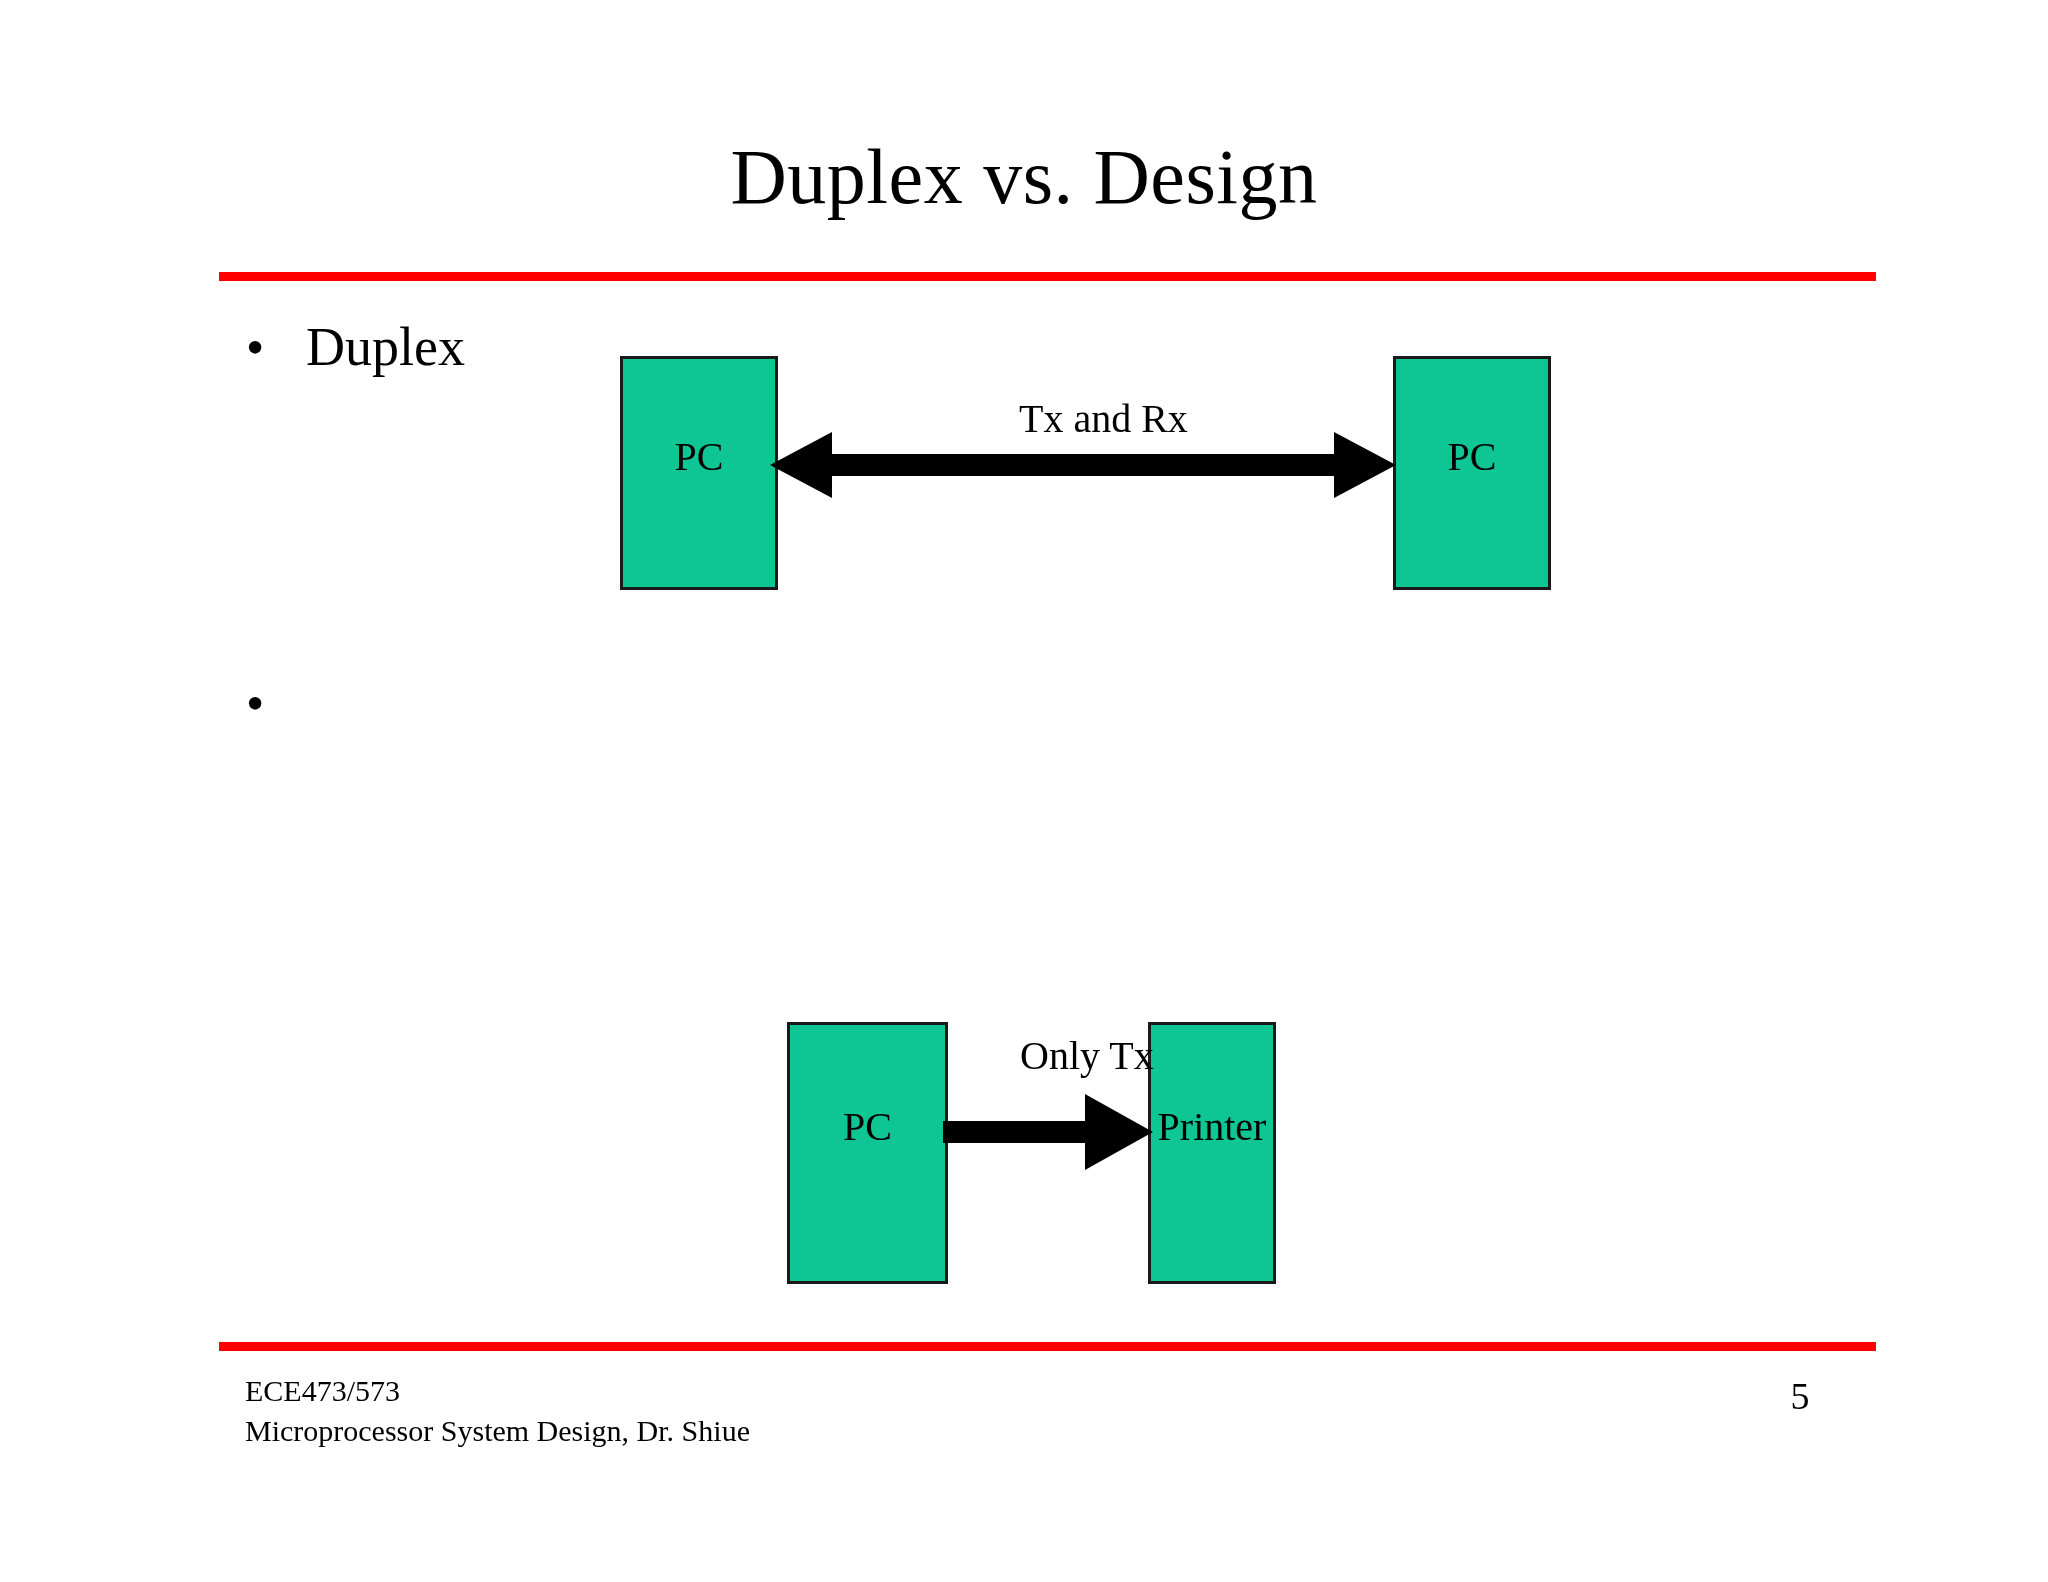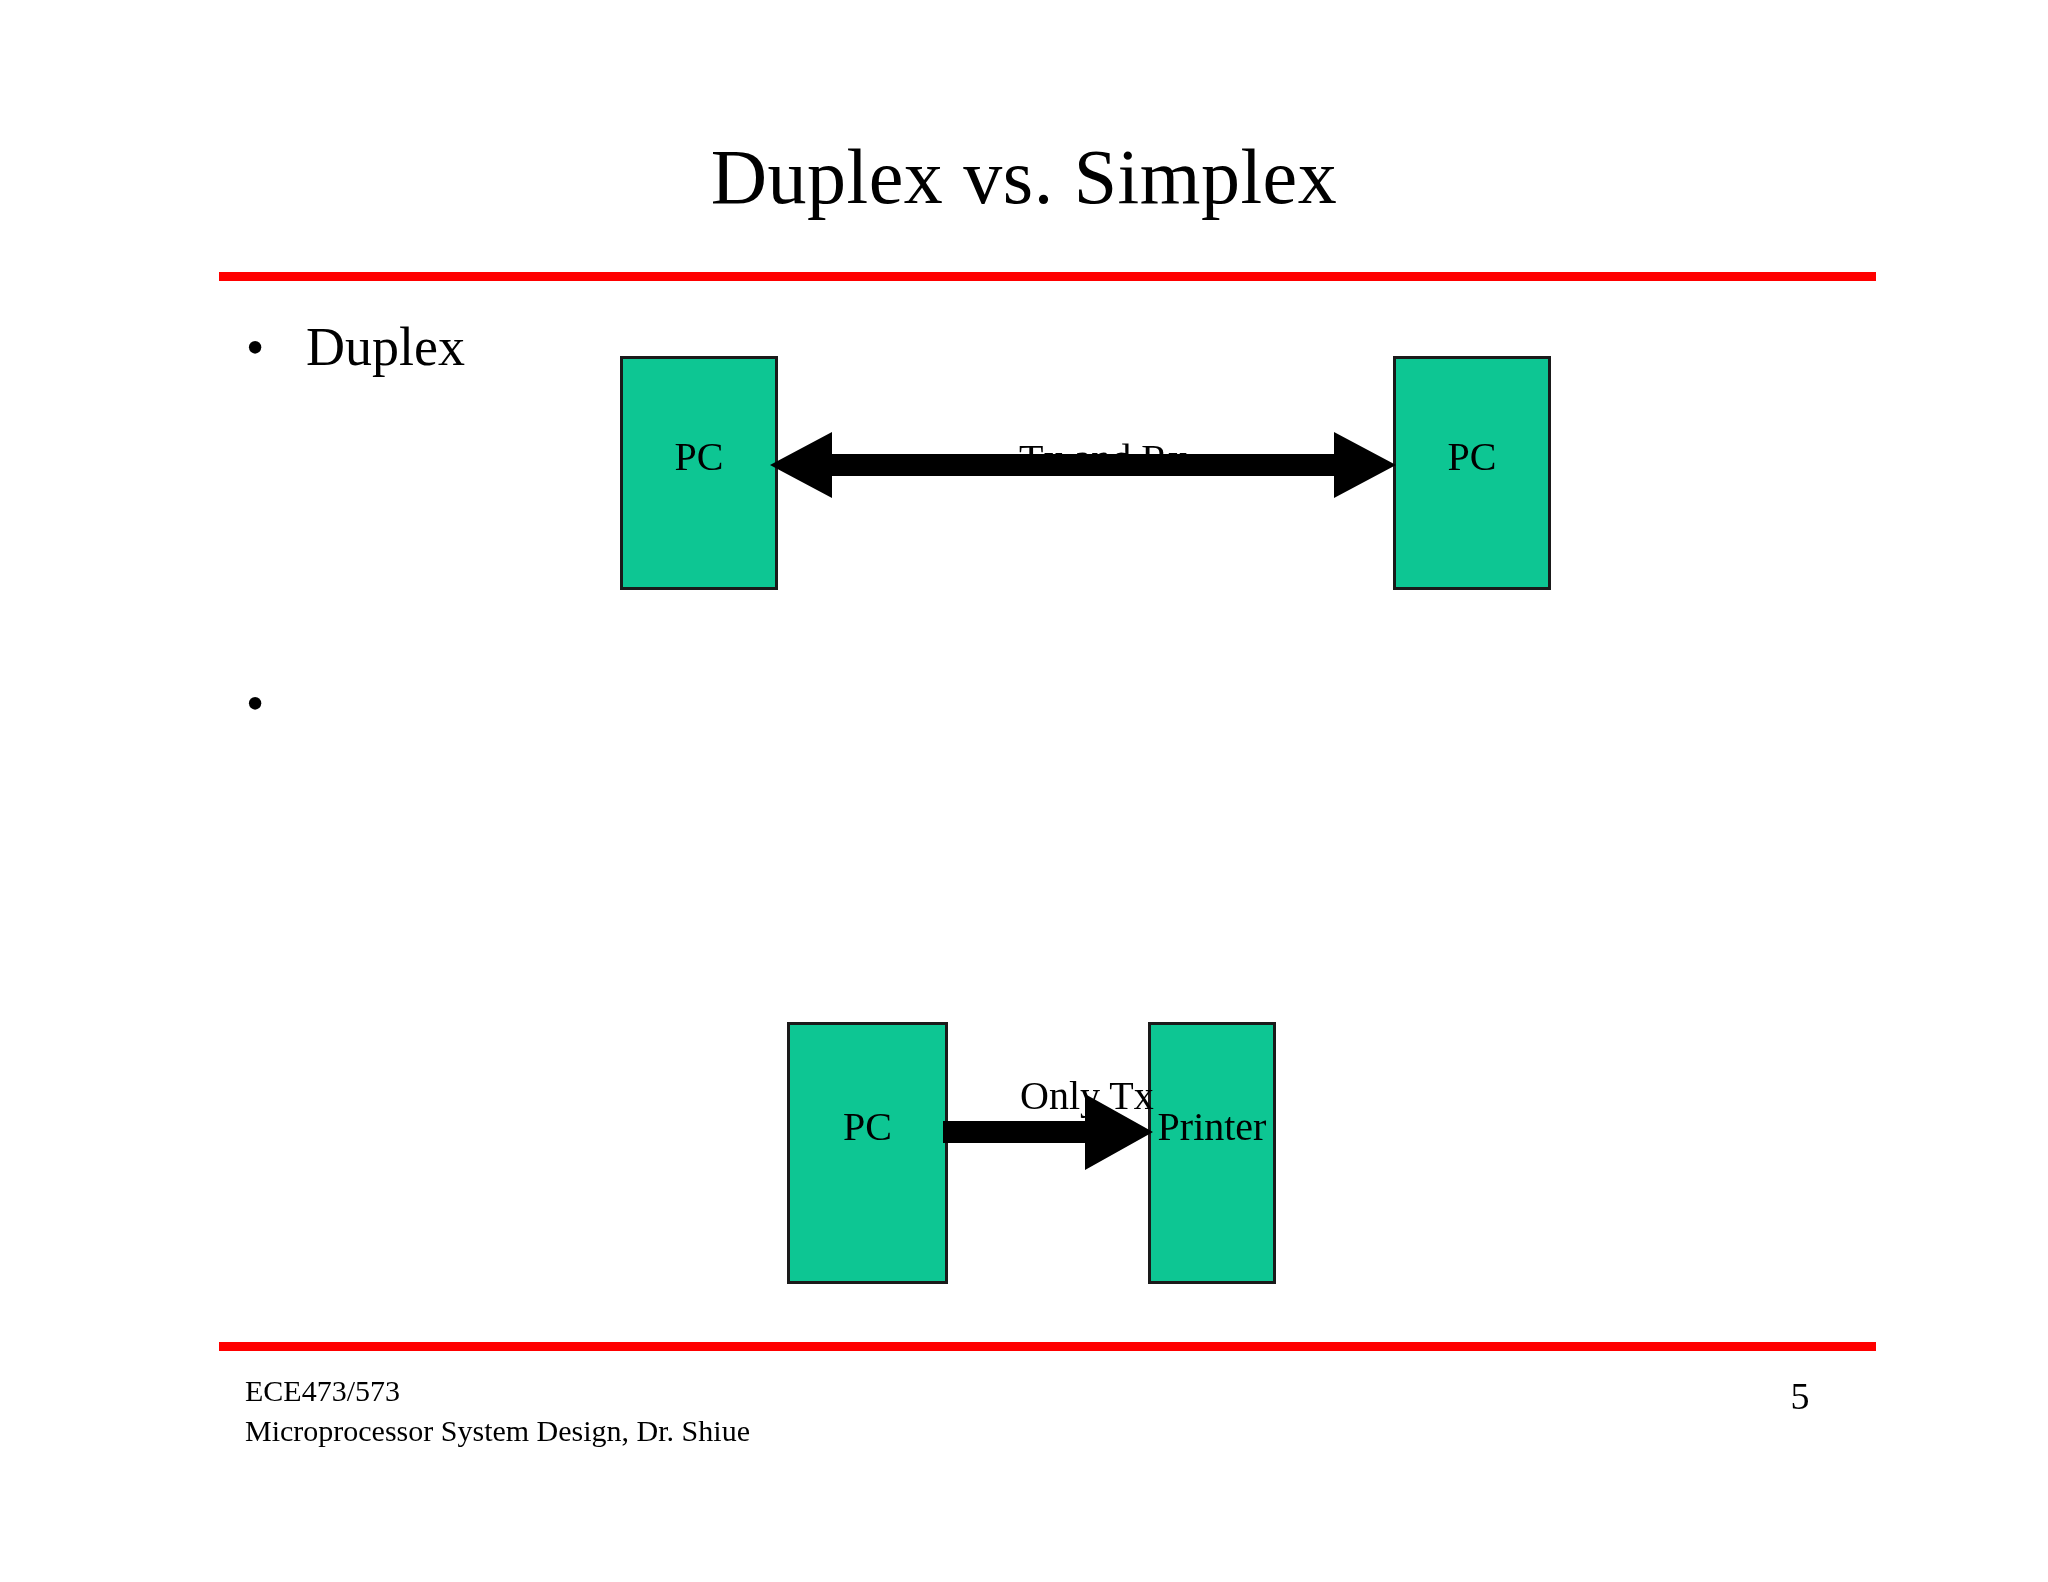--- a/index.html
+++ b/index.html
@@ -107,21 +107,20 @@
   #arrow-duplex { left: 770px; top: 424px; width: 626px; height: 82px; }
   #arrow-simplex { left: 943px; top: 1092px; width: 210px; height: 80px; }
 
   
   .arrow-label {
     position: absolute;
     font-size: 40px;
     line-height: 1;
     white-space: nowrap;
     color: #000000;
-    margin-top: 40px;
   }
   #label-tx-rx { left: 1019px; top: 399px; }
   #label-only-tx { left: 1020px; top: 1036px; }
 
   
   .footer-block {
     position: absolute;
     left: 245px;
     top: 1371px;
     font-size: 30px;
@@ -137,21 +136,21 @@
     text-align: center;
     font-size: 38px;
     line-height: 1.34;
   }
 </style>
 </head>
 <body>
 
 <div id="slide">
 
-  <div class="slide-title">Duplex vs. Simplex</div>
+  <div class="slide-title">Duplex vs. Design</div>
 
   <div class="rule top"></div>
 
   <div class="bullet-row" id="bullet-duplex">
     <span class="bullet-marker">•</span>
     <span class="bullet-text">Duplex</span>
   </div>
 
   <div class="node-box" id="box-pc-left">
     <span class="node-label">PC</span>

